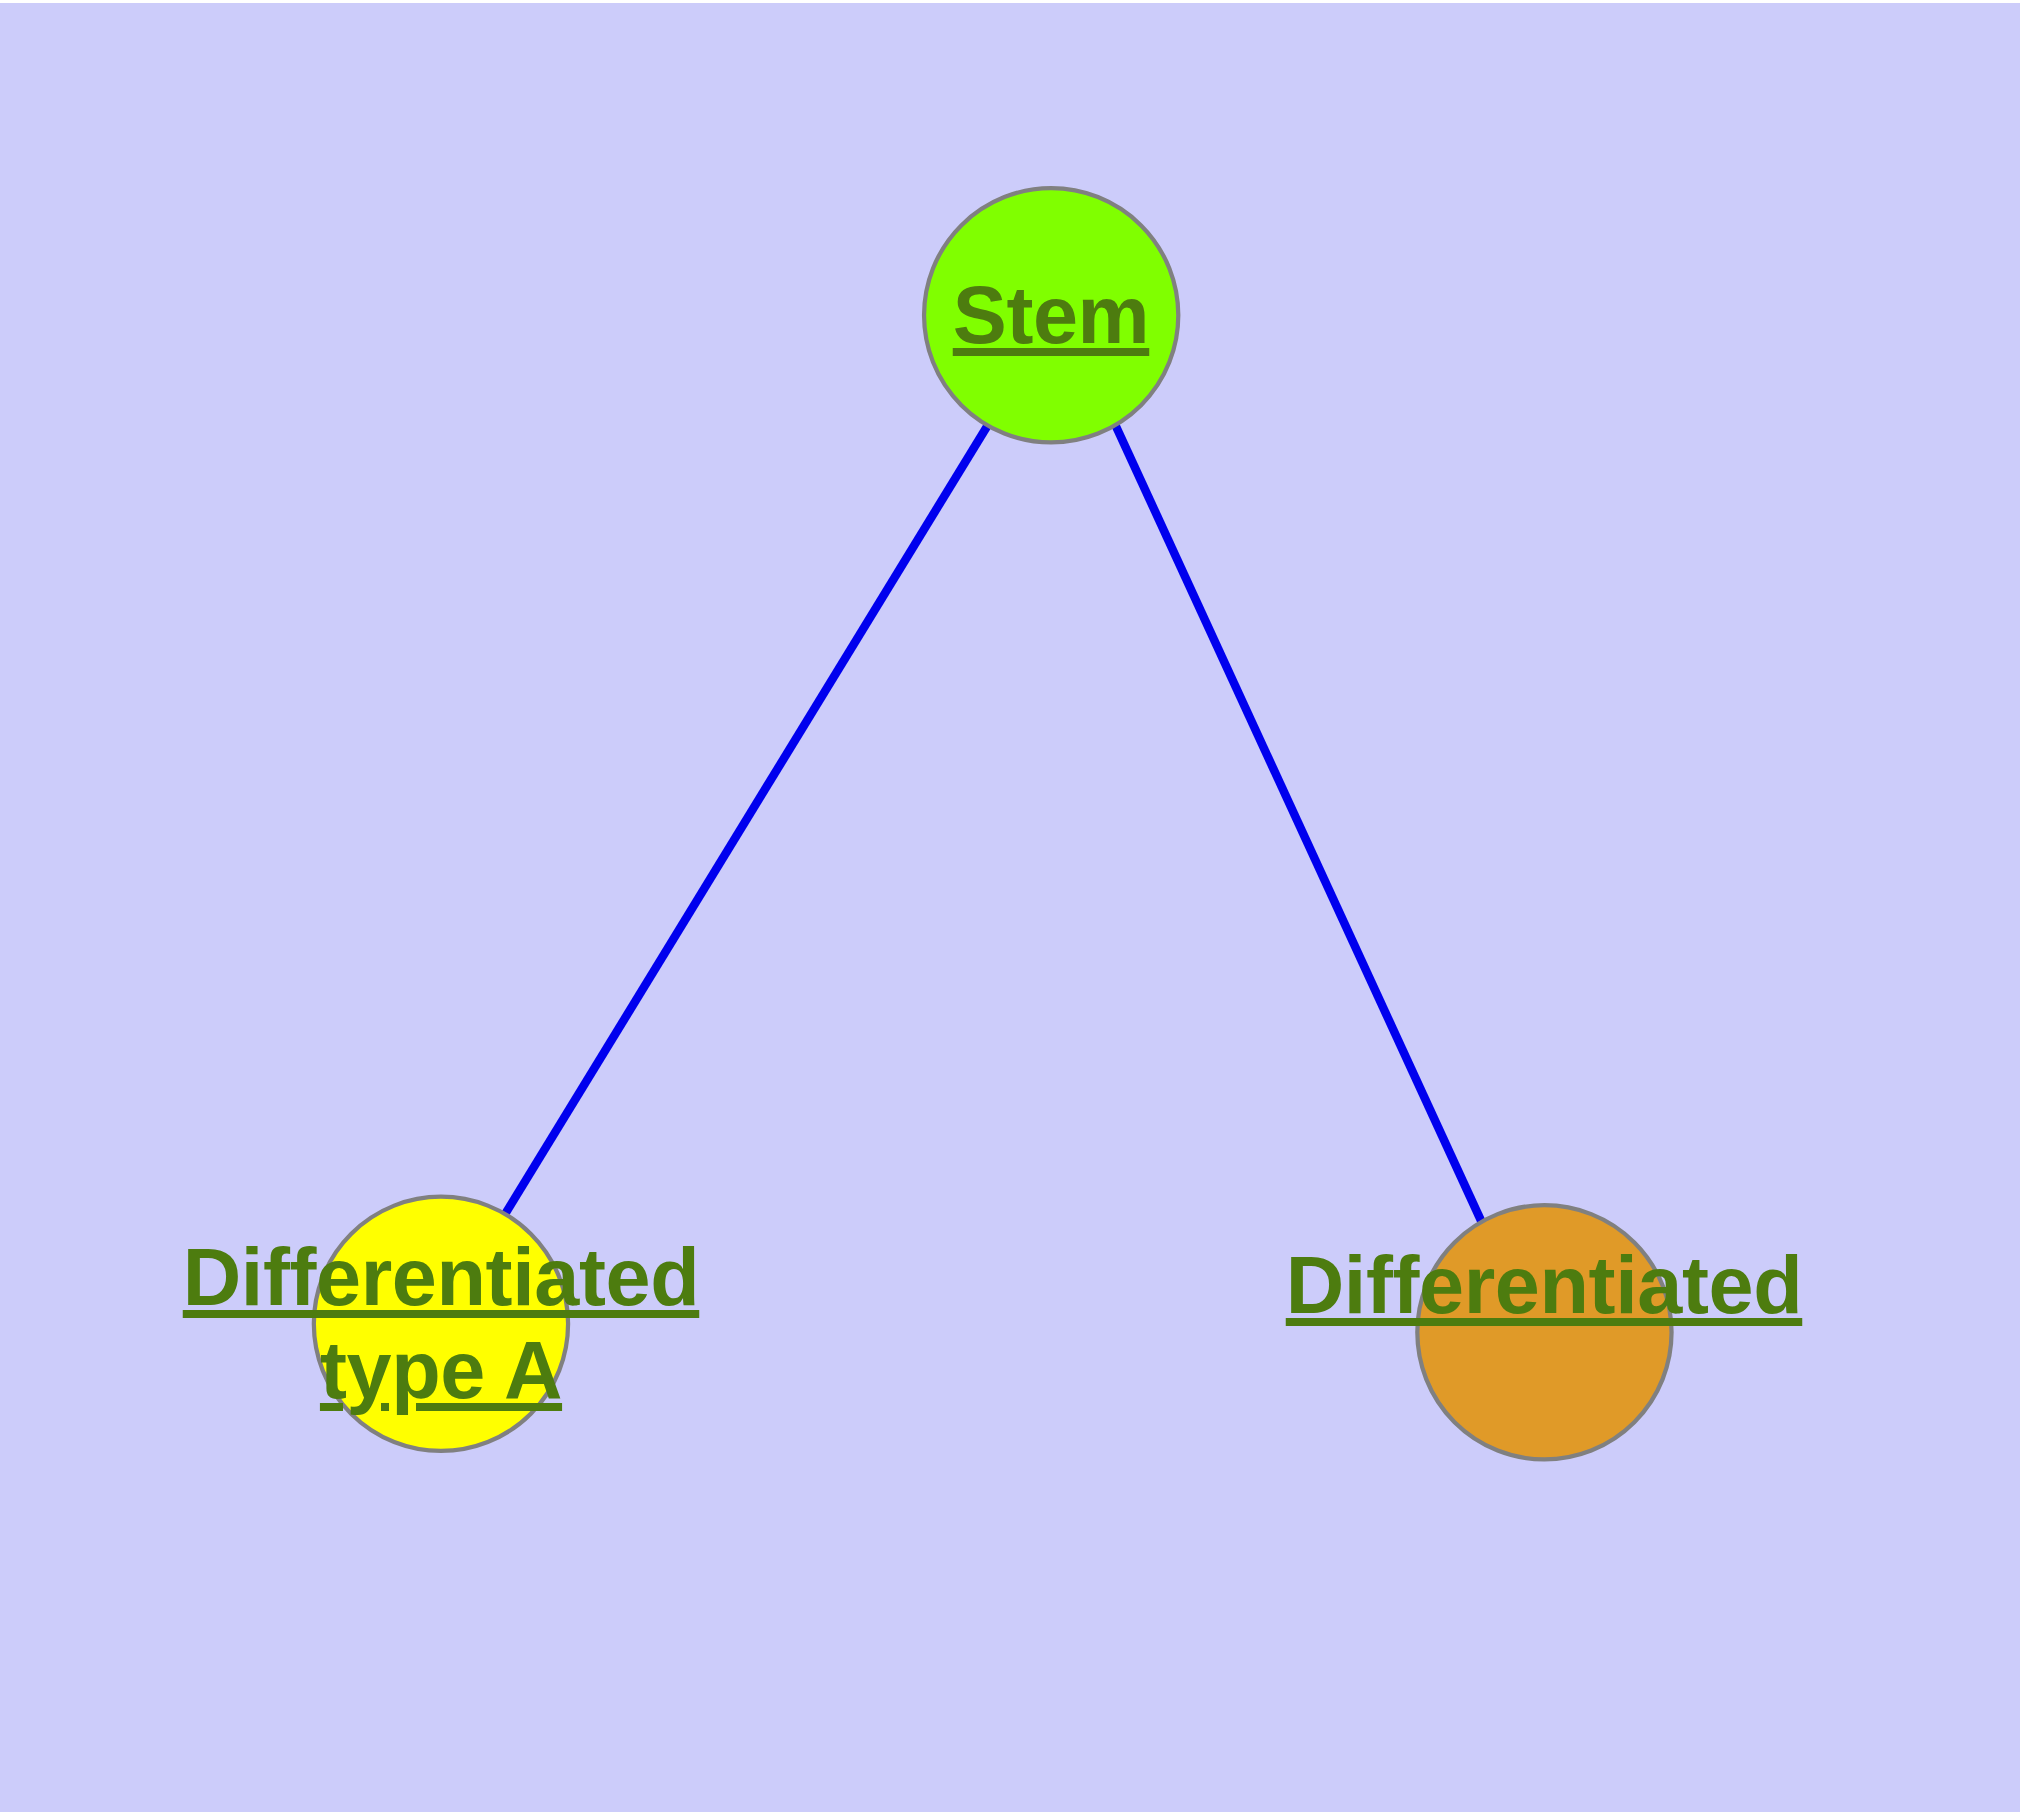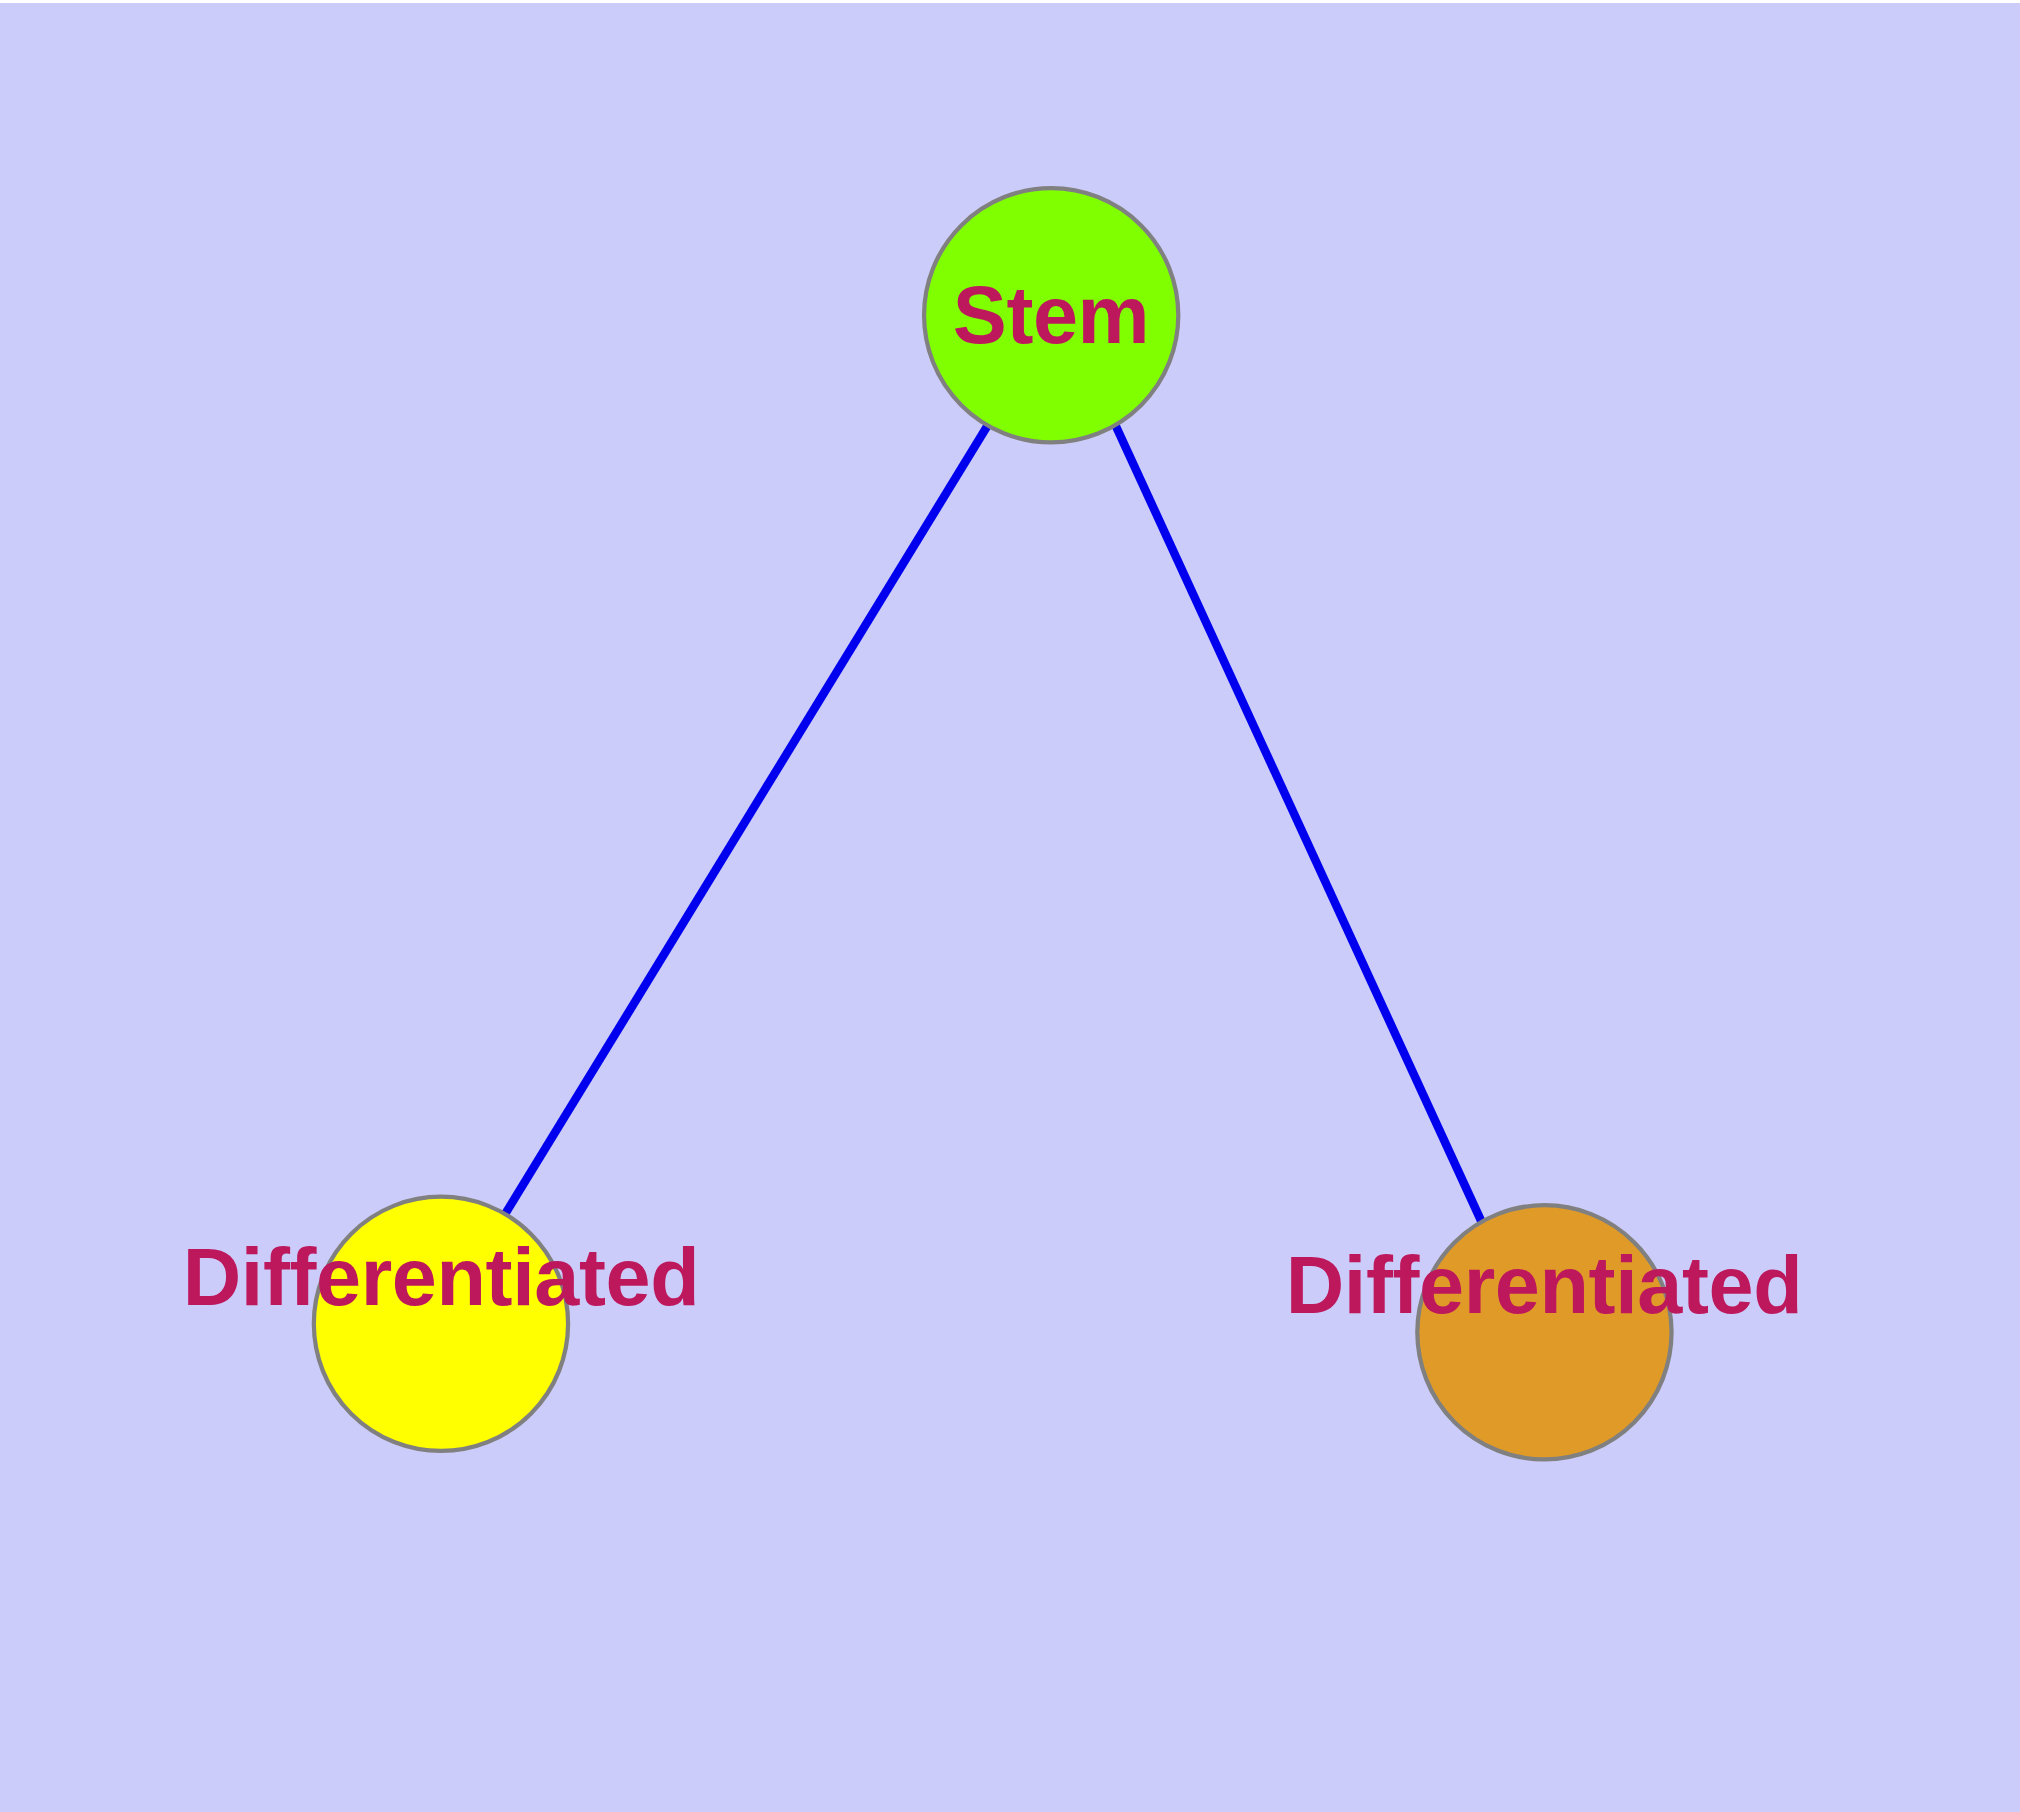--- a/index.html
+++ b/index.html
@@ -26,27 +26,28 @@
   #graph-svg {
     position: absolute;
     left: 0;
     top: 0;
     width: 2021px;
     height: 1812px;
   }
   .node-label {
     position: absolute;
     text-align: center;
-    color: #be185d;
+    color: #4d7c0f;
     font-weight: bold;
     font-size: 81px;
     line-height: 93px;
     white-space: nowrap;
     letter-spacing: -0.4px;
     pointer-events: none;
+    text-decoration: underline;
   }
   .node-label-inner {
     display: block;
   }
 </style>
 </head>
 <body>
 
 <div id="stage">
 
@@ -65,20 +66,21 @@
       <circle cx="1822" cy="1572" r="150" fill="#e09a28" stroke="#808080" stroke-width="5"></circle>
     </g>
   </svg>
 
   <div class="node-label" style="left:627px; top:269px; width:848px;">
     <span class="node-label-inner">Stem</span>
   </div>
 
   <div class="node-label" style="left:17px; top:1231px; width:848px;">
     <span class="node-label-inner">Differentiated</span>
+    <span class="node-label-inner">type A</span>
   </div>
 
   <div class="node-label" style="left:1120px; top:1239px; width:848px;">
     <span class="node-label-inner">Differentiated</span>
   </div>
 
 </div>
 
 
 </body></html>

